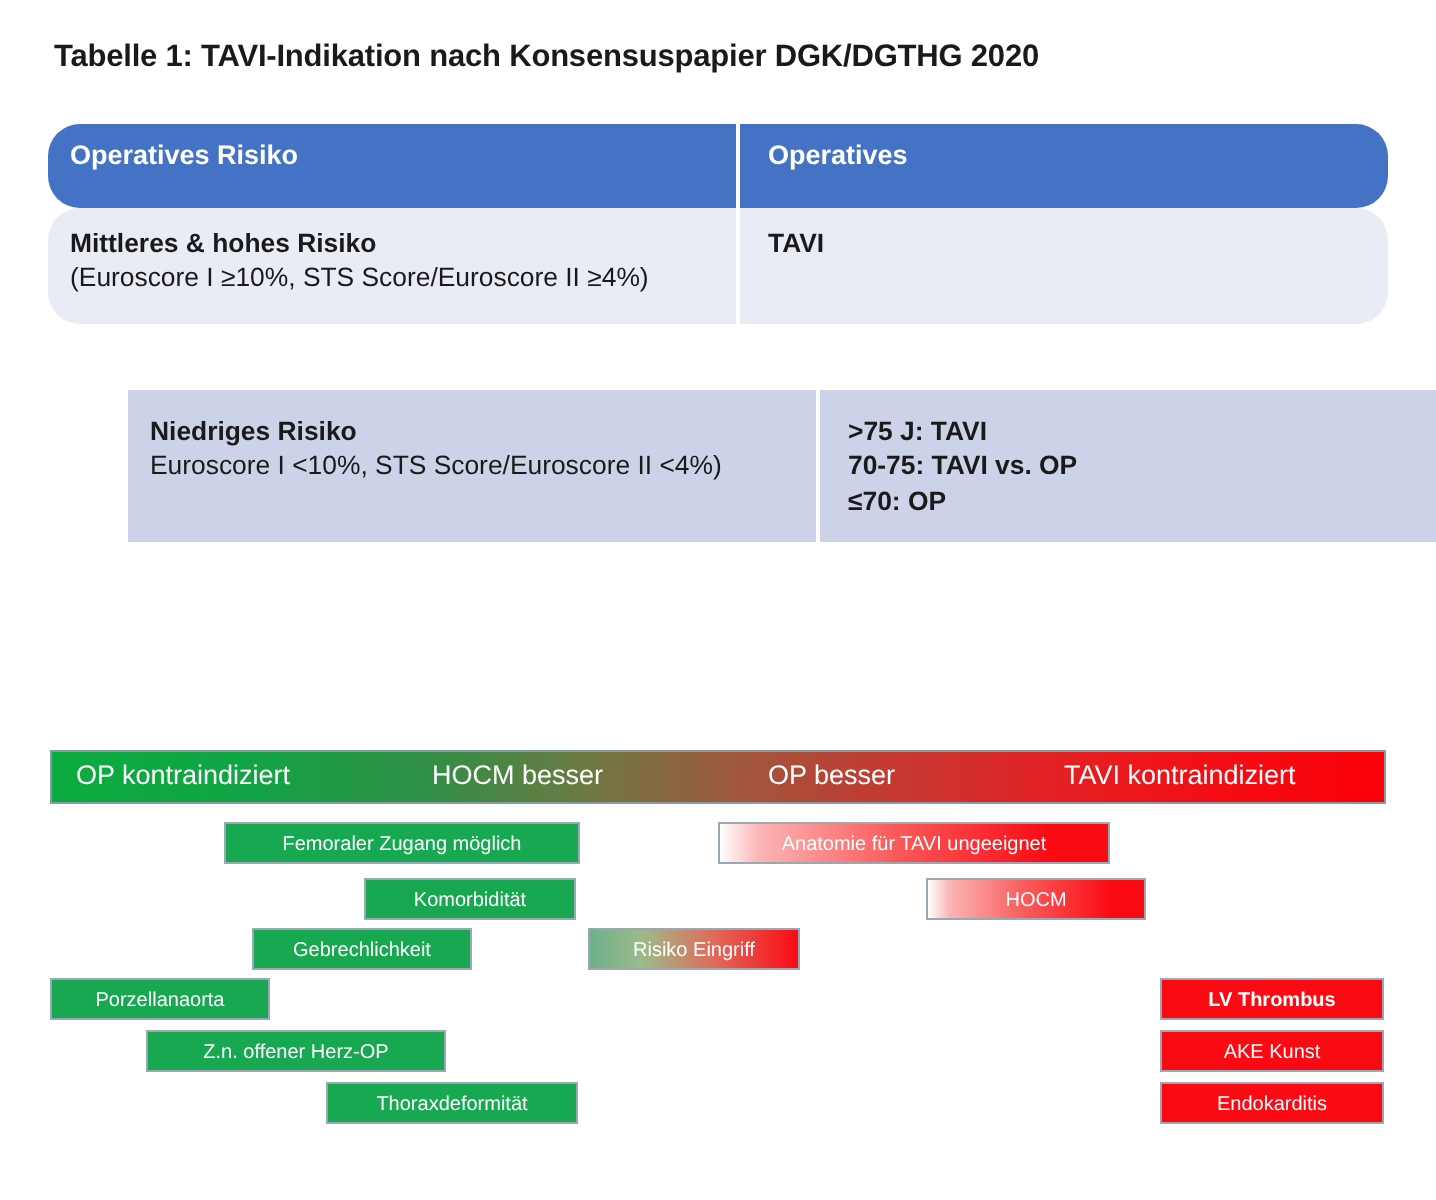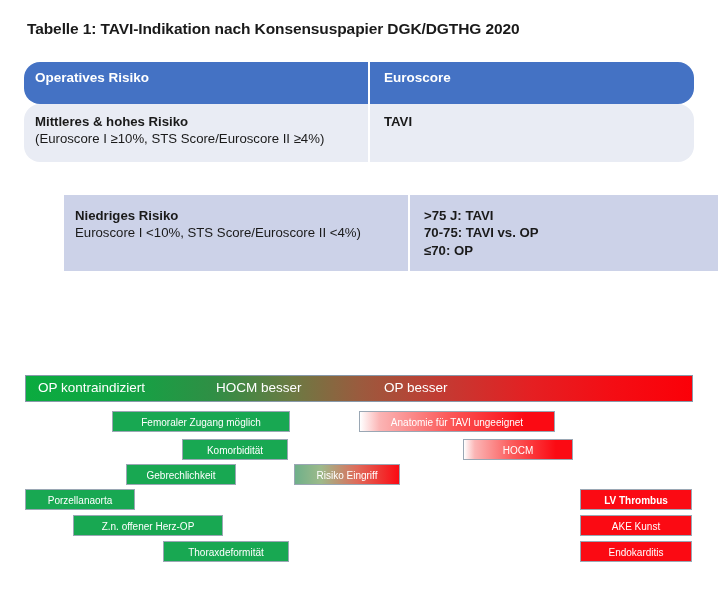--- a/index.html
+++ b/index.html
@@ -185,21 +185,21 @@
 
 <div id="page-title">Tabelle 1: TAVI-Indikation nach Konsensuspapier DGK/DGTHG 2020</div>
 
 <div id="table-block-1">
 
   <div class="tbl-row tbl-header">
     <div class="cell-left">
       <div class="hdr-text">Operatives Risiko</div>
     </div>
     <div class="cell-right">
-      <div class="hdr-text">Euroscore</div>
+      <div class="hdr-text">Operatives</div>
     </div>
   </div>
 
   <div class="tbl-row tbl-body">
     <div class="cell-left">
       <div class="body-strong">Mittleres &amp; hohes Risiko</div>
       <div class="body-normal">(Euroscore I ≥10%, STS Score/Euroscore II ≥4%)</div>
     </div>
     <div class="cell-right">
       <div class="body-strong">TAVI</div>
@@ -217,20 +217,21 @@
     <div class="body-strong">&gt;75 J: TAVI</div>
     <div class="body-strong">70-75: TAVI vs. OP</div>
     <div class="body-strong">≤70: OP</div>
   </div>
 </div>
 
 <div id="spectrum-bar">
   <div class="spectrum-label" style="left:12px;">OP kontraindiziert</div>
   <div class="spectrum-label" style="left:190px;">HOCM besser</div>
   <div class="spectrum-label" style="left:358px;">OP besser</div>
+  <div class="spectrum-label" style="left:506px;">TAVI kontraindiziert</div>
 </div>
 
 <div class="tag tag-green" style="left:112px; top:411px; width:178px;">Femoraler Zugang möglich</div>
 
 <div class="tag tag-white-red" style="left:359px; top:411px; width:196px;">Anatomie für TAVI ungeeignet</div>
 
 <div class="tag tag-green" style="left:182px; top:439px; width:106px;">Komorbidität</div>
 
 <div class="tag tag-white-red" style="left:463px; top:439px; width:110px;">HOCM</div>
 

